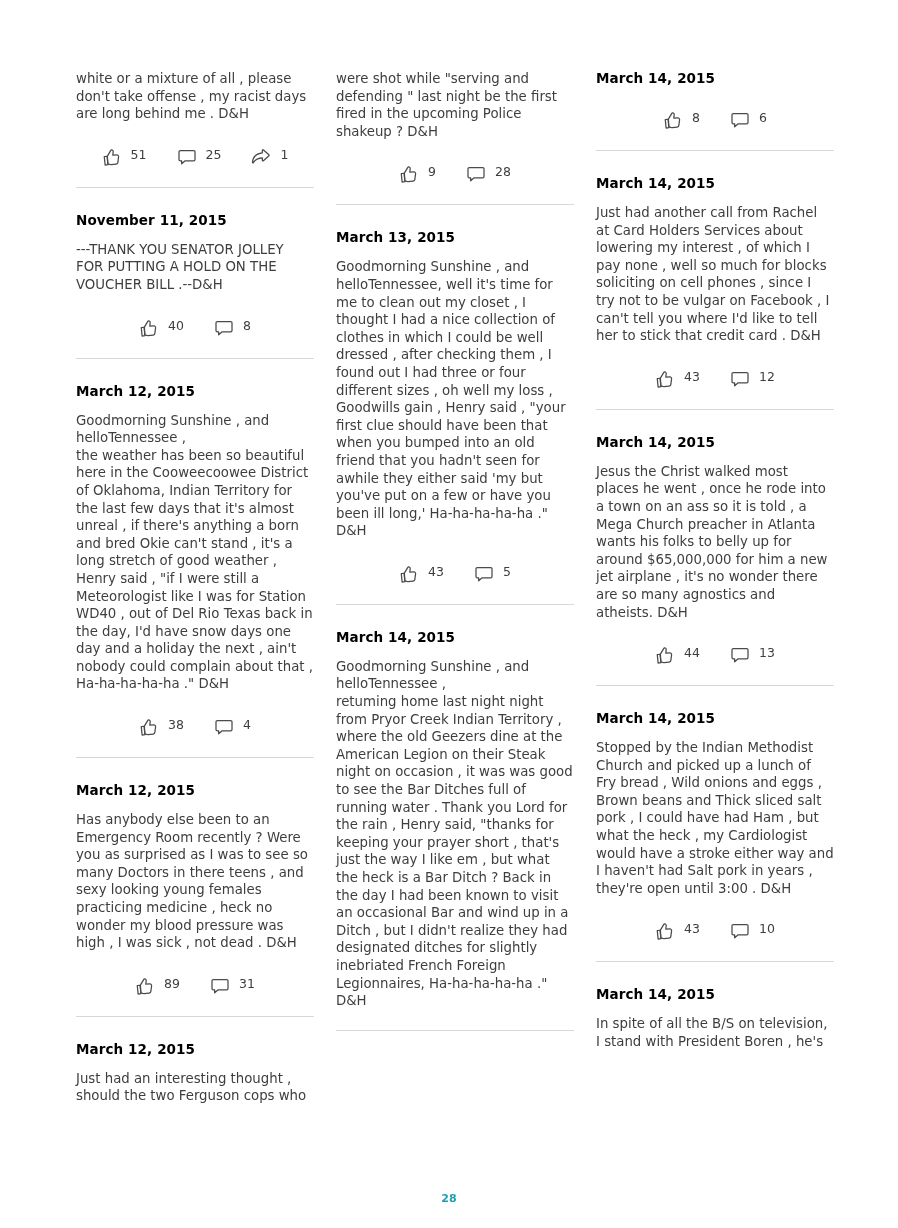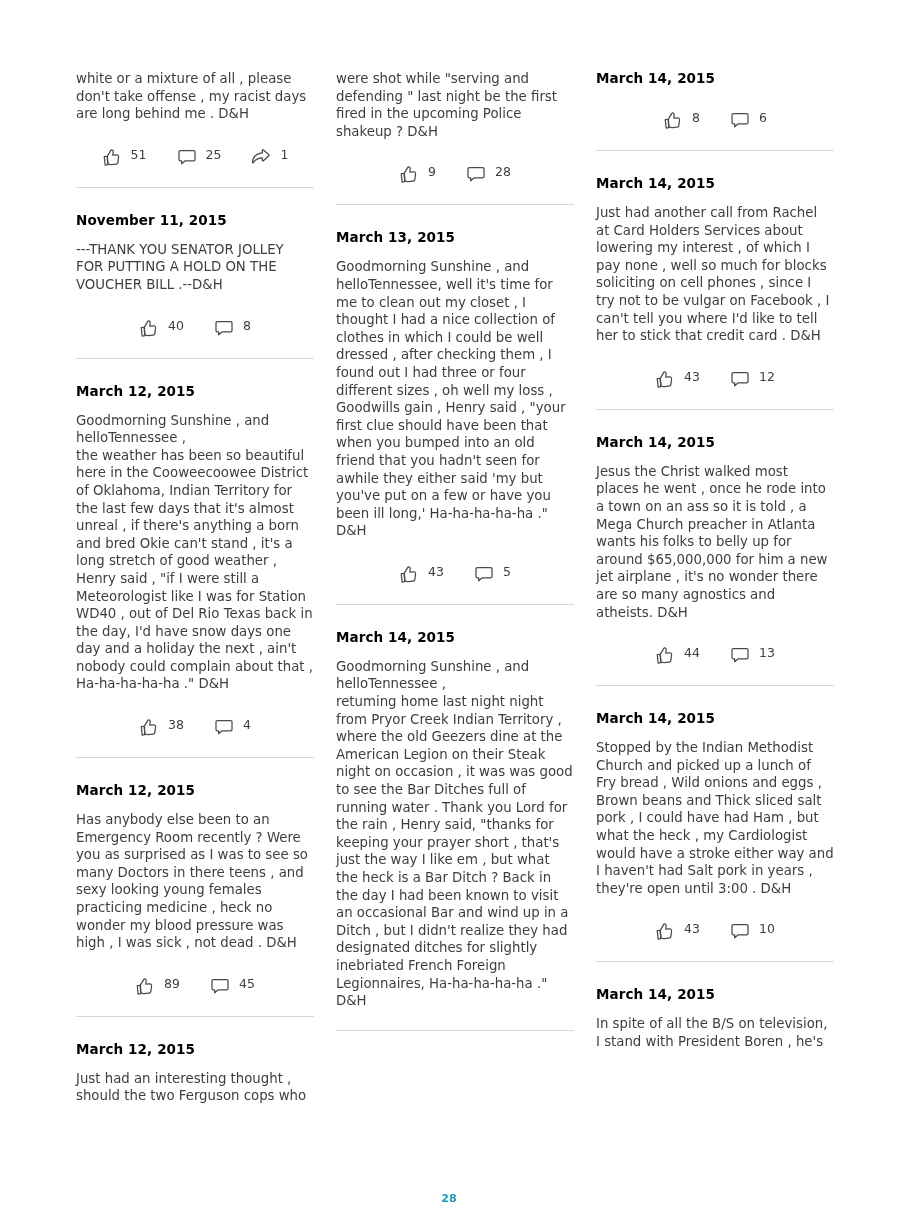--- a/index.html
+++ b/index.html
@@ -167,21 +167,21 @@
           <span class="stat">
             <svg class="icon icon-thumb">
                 <use href="#i-thumb"></use>
               </svg>
             <span class="count">89</span>
           </span>
           <span class="stat">
             <svg class="icon">
                 <use href="#i-comment"></use>
               </svg>
-            <span class="count">45</span>
+            <span class="count">31</span>
           </span>
         </div>
         <hr class="divider">
       </article>
 
       <article class="post">
         <h3 class="post-date">March 12, 2015</h3>
         <p class="post-body">Just had an interesting thought , should the two Ferguson cops who</p>
       </article>
 

